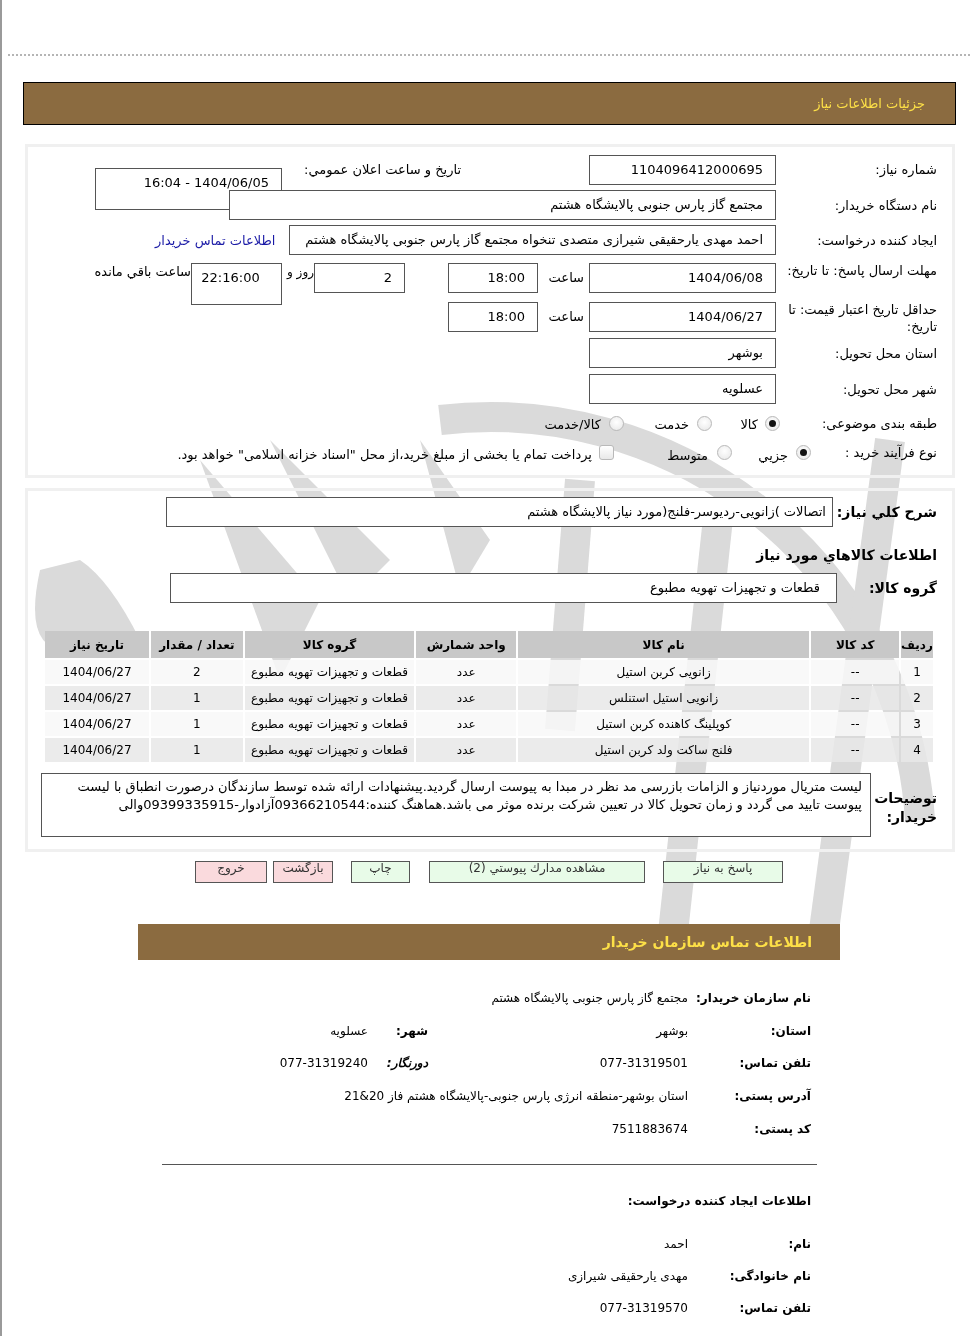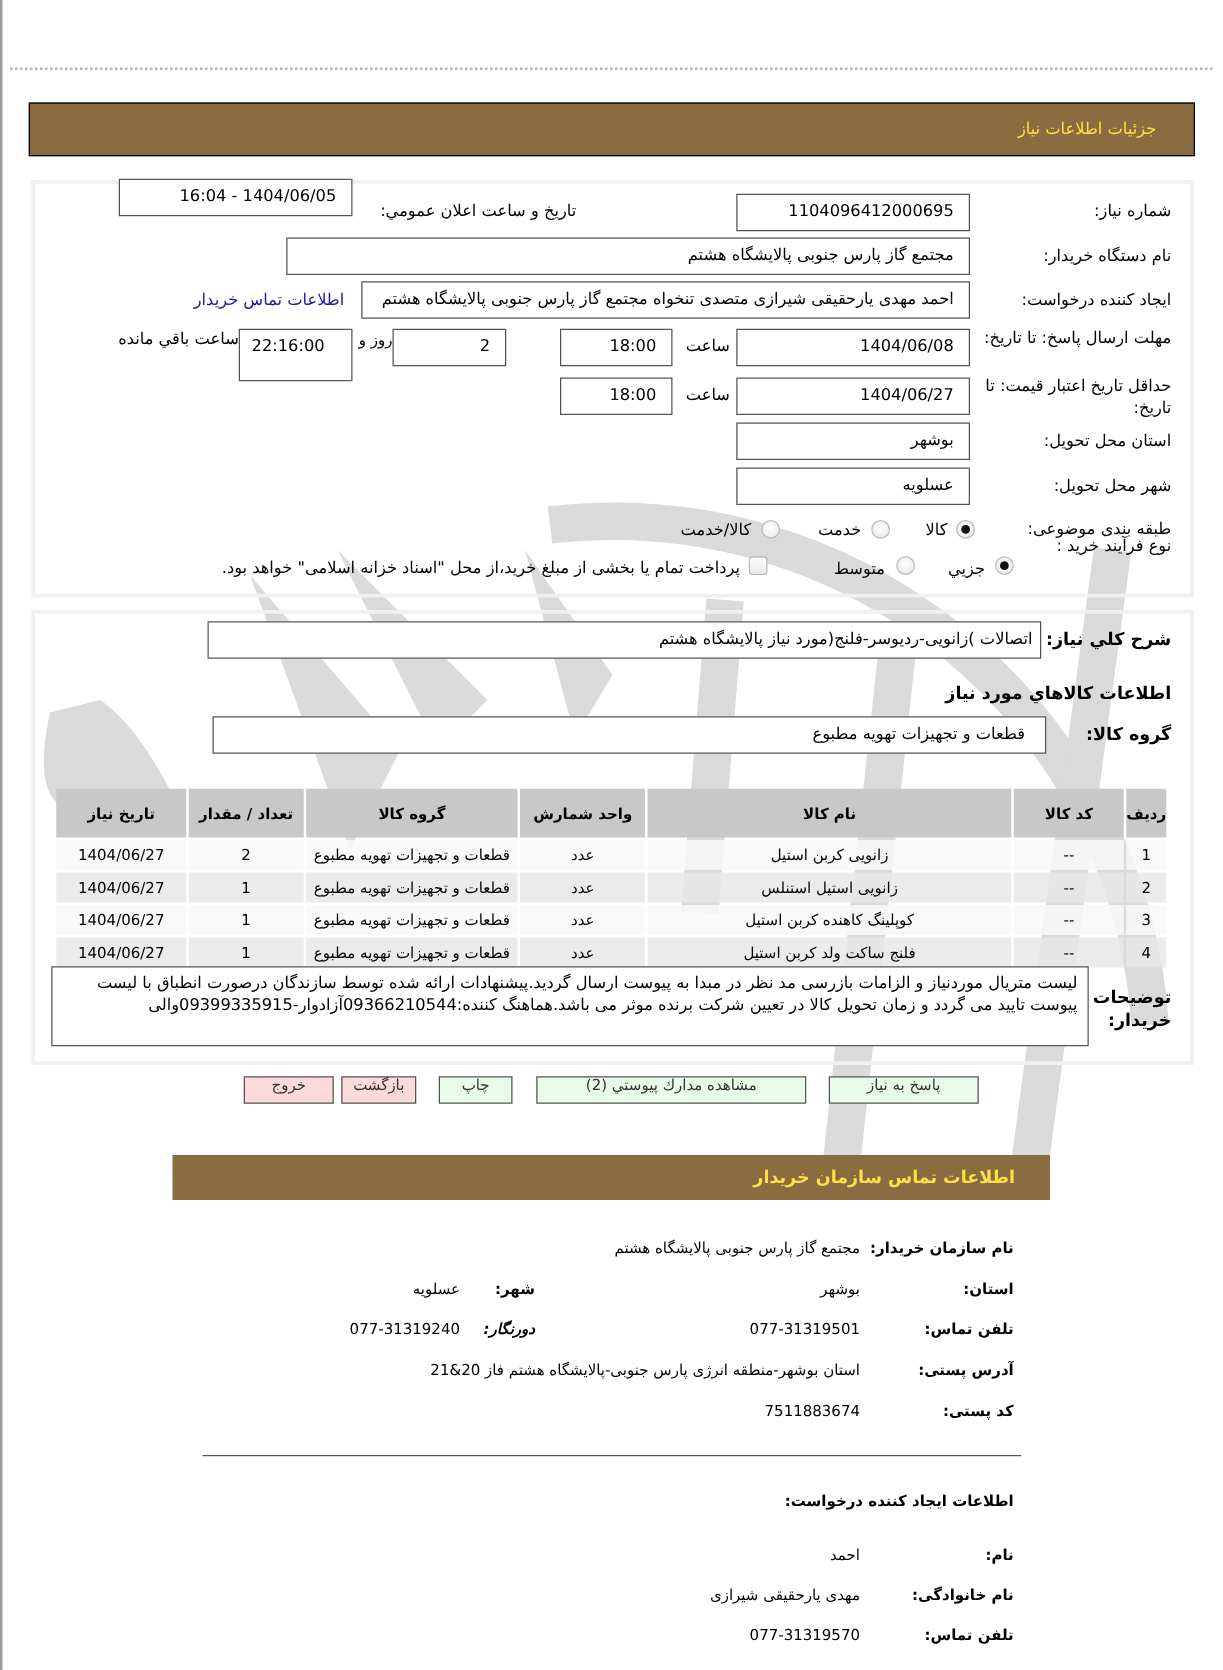--- a/index.html
+++ b/index.html
@@ -26,21 +26,21 @@
   .box { position: absolute; border: 1px solid #555; background: #fff; direction: rtl; padding-right: 12px; font-size: 13px; line-height: 28px; white-space: nowrap; overflow: hidden; }
   .link { color: #1a1aa6; position: absolute; direction: rtl; white-space: nowrap; font-size: 13px; cursor: pointer; }
 
   .radio { position: absolute; width: 15px; height: 15px; border-radius: 50%; border: 1px solid #b9b9b9; background: radial-gradient(circle at 50% 40%, #ffffff 0%, #e6e6e6 100%); }
   .radio.on::after { content: ""; position: absolute; left: 3px; top: 3px; width: 7px; height: 7px; border-radius: 50%; background: #111; }
   .check { position: absolute; width: 15px; height: 15px; border: 1px solid #b9b9b9; border-radius: 3px; background: linear-gradient(#fff, #e8e8e8); }
 
   .bold-lbl { font-weight: bold; font-size: 14px; }
 
   table.items { position: absolute; left: 43px; top: 629px; width: 892px; border-collapse: separate; border-spacing: 2px; direction: rtl; font-size: 12px; }
-  table.items th { background: #c8c8c8; font-weight: bold; height: 39px; text-align: center; font-size: 12px; }
+  table.items th { background: #c8c8c8; font-weight: bold; height: 27px; text-align: center; font-size: 12px; }
   table.items td { height: 24px; text-align: center; }
   table.items tr.odd td { background: rgba(248,248,248,0.85); }
   table.items tr.even td { background: rgba(232,232,232,0.85); }
 
   .notes-box { position: absolute; left: 41px; top: 773px; width: 830px; height: 64px; border: 1px solid #555; background: #fff; direction: rtl; padding: 4px 8px 0 6px; font-size: 13px; line-height: 18px; }
 
   .btn { position: absolute; top: 861px; height: 22px; border: 1px solid #555; font-size: 12px; text-align: center; line-height: 12px; direction: rtl; color: #333; cursor: pointer; }
   .btn.green { background: #e8fbe8; }
   .btn.red { background: #fadadd; }
 
@@ -72,21 +72,21 @@
 <div class="hdr-bar" id="hdr1">
   <span>جزئيات اطلاعات نياز</span>
 </div>
 
 <div class="panel" id="panel1"></div>
 
 <div class="lbl" style="right:41px; top:162px;">شماره نیاز:</div>
 <div class="box" style="left:589px; top:155px; width:187px; height:30px;">1104096412000695</div>
 
 <div class="lbl" style="right:517px; top:162px;">تاريخ و ساعت اعلان عمومي:</div>
-<div class="box" style="left:95px; top:143px; width:187px; height:30px;">1404/06/05 - 16:04</div>
+<div class="box" style="left:95px; top:168px; width:187px; height:42px;">1404/06/05 - 16:04</div>
 
 <div class="lbl" style="right:41px; top:198px;">نام دستگاه خریدار:</div>
 <div class="box" style="left:229px; top:190px; width:547px; height:30px;">مجتمع گاز پارس جنوبی پالایشگاه هشتم</div>
 
 <div class="lbl" style="right:41px; top:233px;">ایجاد کننده درخواست:</div>
 <div class="box" style="left:289px; top:225px; width:487px; height:30px;">احمد مهدی یارحقیقی شیرازی متصدی تنخواه مجتمع گاز پارس جنوبی پالایشگاه هشتم</div>
 <div class="link" style="left:155px; top:233px;">اطلاعات تماس خریدار</div>
 
 <div class="lbl" style="right:41px; top:262px; width:150px; white-space:normal; line-height:17px;">مهلت ارسال پاسخ: تا تاریخ:</div>
 <div class="box" style="left:589px; top:263px; width:187px; height:30px;">1404/06/08</div>
@@ -109,21 +109,21 @@
 <div class="box" style="left:589px; top:374px; width:187px; height:30px;">عسلویه</div>
 
 <div class="lbl" style="right:41px; top:416px;">طبقه بندی موضوعی:</div>
 <div class="radio on" style="left:765px; top:416px;"></div>
 <div class="lbl" style="right:220px; top:417px;">کالا</div>
 <div class="radio" style="left:697px; top:416px;"></div>
 <div class="lbl" style="right:289px; top:417px;">خدمت</div>
 <div class="radio" style="left:609px; top:416px;"></div>
 <div class="lbl" style="right:377px; top:417px;">کالا/خدمت</div>
 
-<div class="lbl" style="right:41px; top:430px;">نوع فرآیند خرید :</div>
+<div class="lbl" style="right:41px; top:445px;">نوع فرآیند خرید :</div>
 <div class="radio on" style="left:796px; top:445px;"></div>
 <div class="lbl" style="right:190px; top:448px;">جزيي</div>
 <div class="radio" style="left:717px; top:445px;"></div>
 <div class="lbl" style="right:270px; top:448px;">متوسط</div>
 <div class="check" style="left:599px; top:445px;"></div>
 <div class="lbl" style="right:386px; top:447px;">پرداخت تمام یا بخشی از مبلغ خرید،از محل "اسناد خزانه اسلامی" خواهد بود.</div>
 
 <div class="panel" id="panel2"></div>
 
 <div class="lbl bold-lbl" style="right:41px; top:504px;">شرح کلي نياز:</div>

